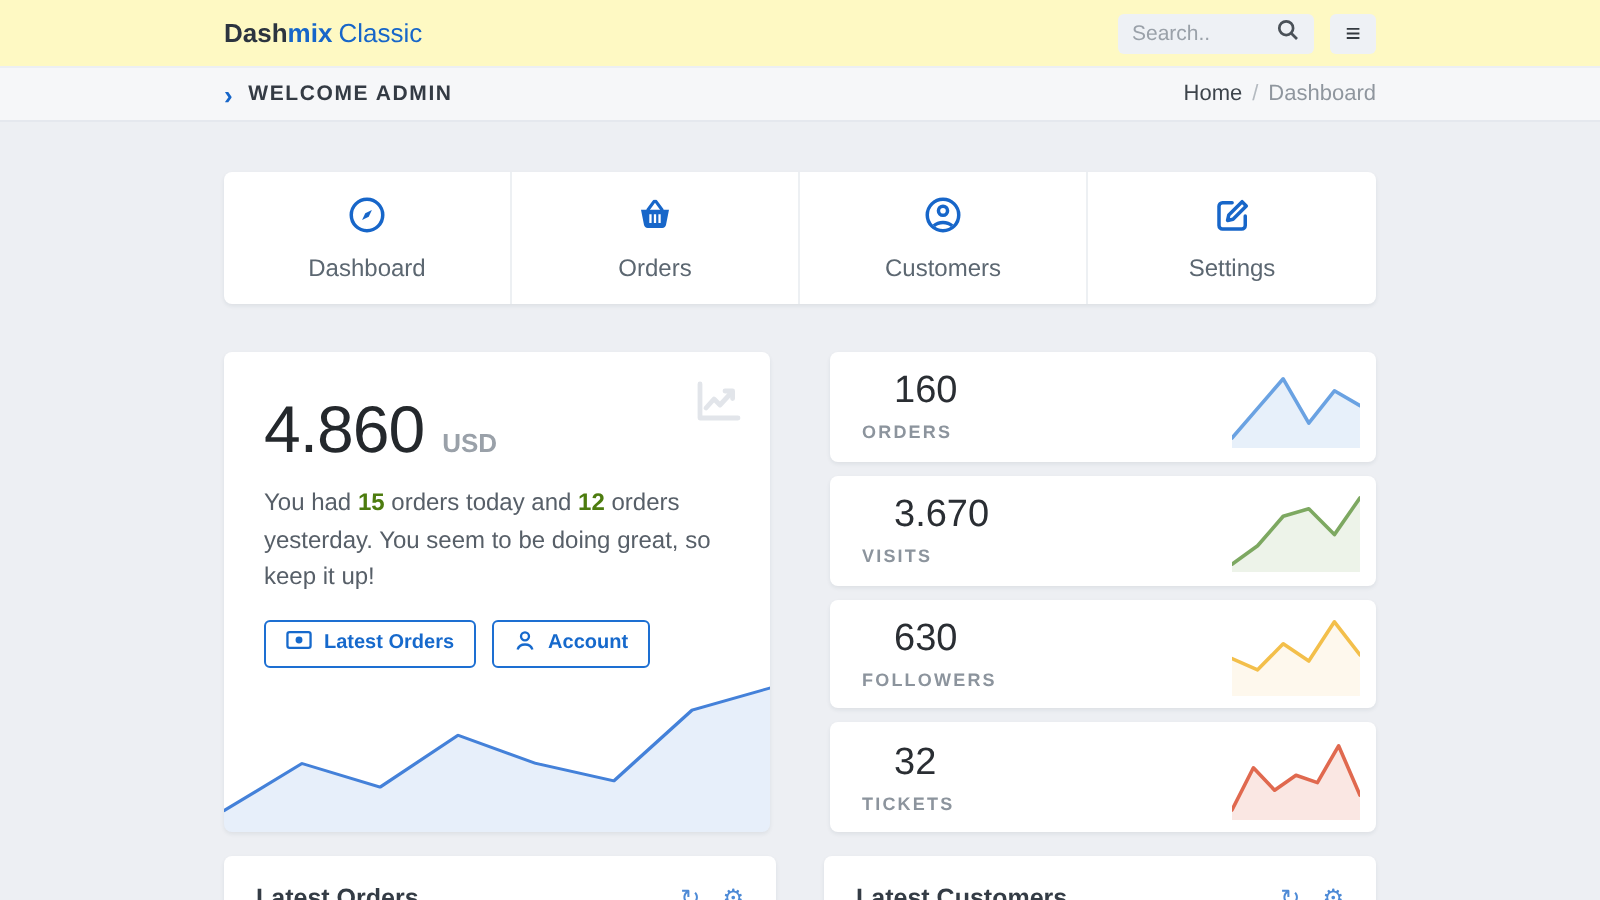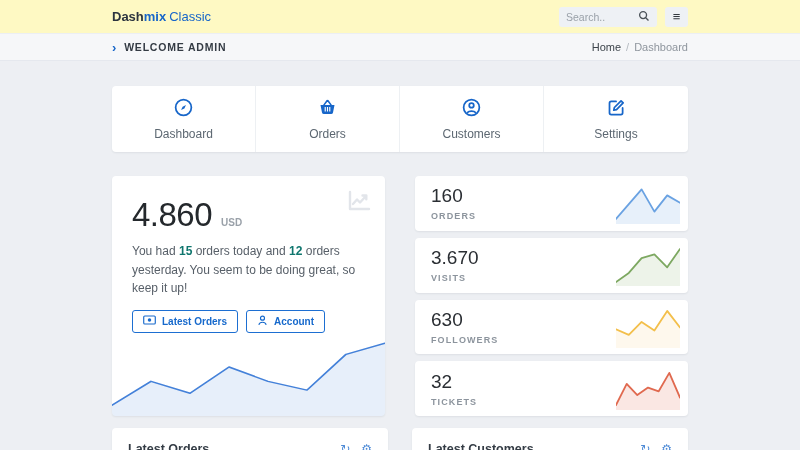--- a/index.html
+++ b/index.html
@@ -45,35 +45,35 @@
   .nav-icon svg { display:block; }
 
   .main-grid { display:grid; grid-template-columns:1fr 1fr; gap:30px; }
 
   
   .overview-card { background:#fff; border-radius:4px; box-shadow:0 1px 2px rgba(31,45,61,.08);
     height:240px; display:flex; flex-direction:column; position:relative; overflow:hidden; }
   .overview-body { padding:18px 20px 0; }
   .amount-row { display:flex; align-items:baseline; gap:9px; margin-top:2px; }
   .amount { font-size:33px; font-weight:300; color:#24282c; letter-spacing:-.5px; }
-  .currency { font-size:10px; font-weight:700; color:#9aa1a9; }
+  .currency { font-size:13px; font-weight:700; color:#9aa1a9; }
   .overview-text { font-size:12px; color:#575f68; line-height:1.55; margin:8px 0 12px; max-width:255px; }
-  .overview-text b { color:#0f766e; }
+  .overview-text b { color:#4d7c0f; }
   .btn-row { display:flex; gap:8px; }
   .btn-outline { display:inline-flex; align-items:center; gap:6px; border:1px solid #1d6fd2;
     color:#1669cc; background:#fff; font-size:10px; font-weight:700; padding:4px 10px;
     border-radius:3px; cursor:pointer; font-family:inherit; }
   .overview-chart { margin-top:auto; display:block; width:100%; height:114px; }
   .corner-chart-icon { position:absolute; top:14px; right:14px; }
 
   
   .stats-col { display:flex; flex-direction:column; gap:7px; }
   .stat-card { flex:1; background:#fff; border-radius:4px; box-shadow:0 1px 2px rgba(31,45,61,.08);
     display:flex; align-items:center; justify-content:space-between; padding:0 8px 0 16px; cursor:pointer; }
-  .stat-value { font-size:19px; color:#2a2e33; }
+  .stat-value { font-size:19px; color:#2a2e33;margin-left:16px; }
   .stat-label { font-size:9px; letter-spacing:1.1px; color:#8c949d; font-weight:600; margin-top:4px; }
   .spark { display:block; }
 
   
   .bottom-grid { display:grid; grid-template-columns:1fr 1fr; gap:24px; margin-top:12px; }
   .bottom-card { background:#fff; border-radius:4px 4px 0 0; box-shadow:0 1px 2px rgba(31,45,61,.08); height:70px; }
   .bottom-header { display:flex; justify-content:space-between; align-items:center; padding:14px 16px 10px; }
   .bottom-title { font-size:12.5px; color:#343c45; font-weight:600; }
   .header-icons { display:flex; gap:11px; }
   .icon-btn { color:#4d8ad6; font-size:12px; cursor:pointer; line-height:1; background:none; border:none; font-family:inherit; }

